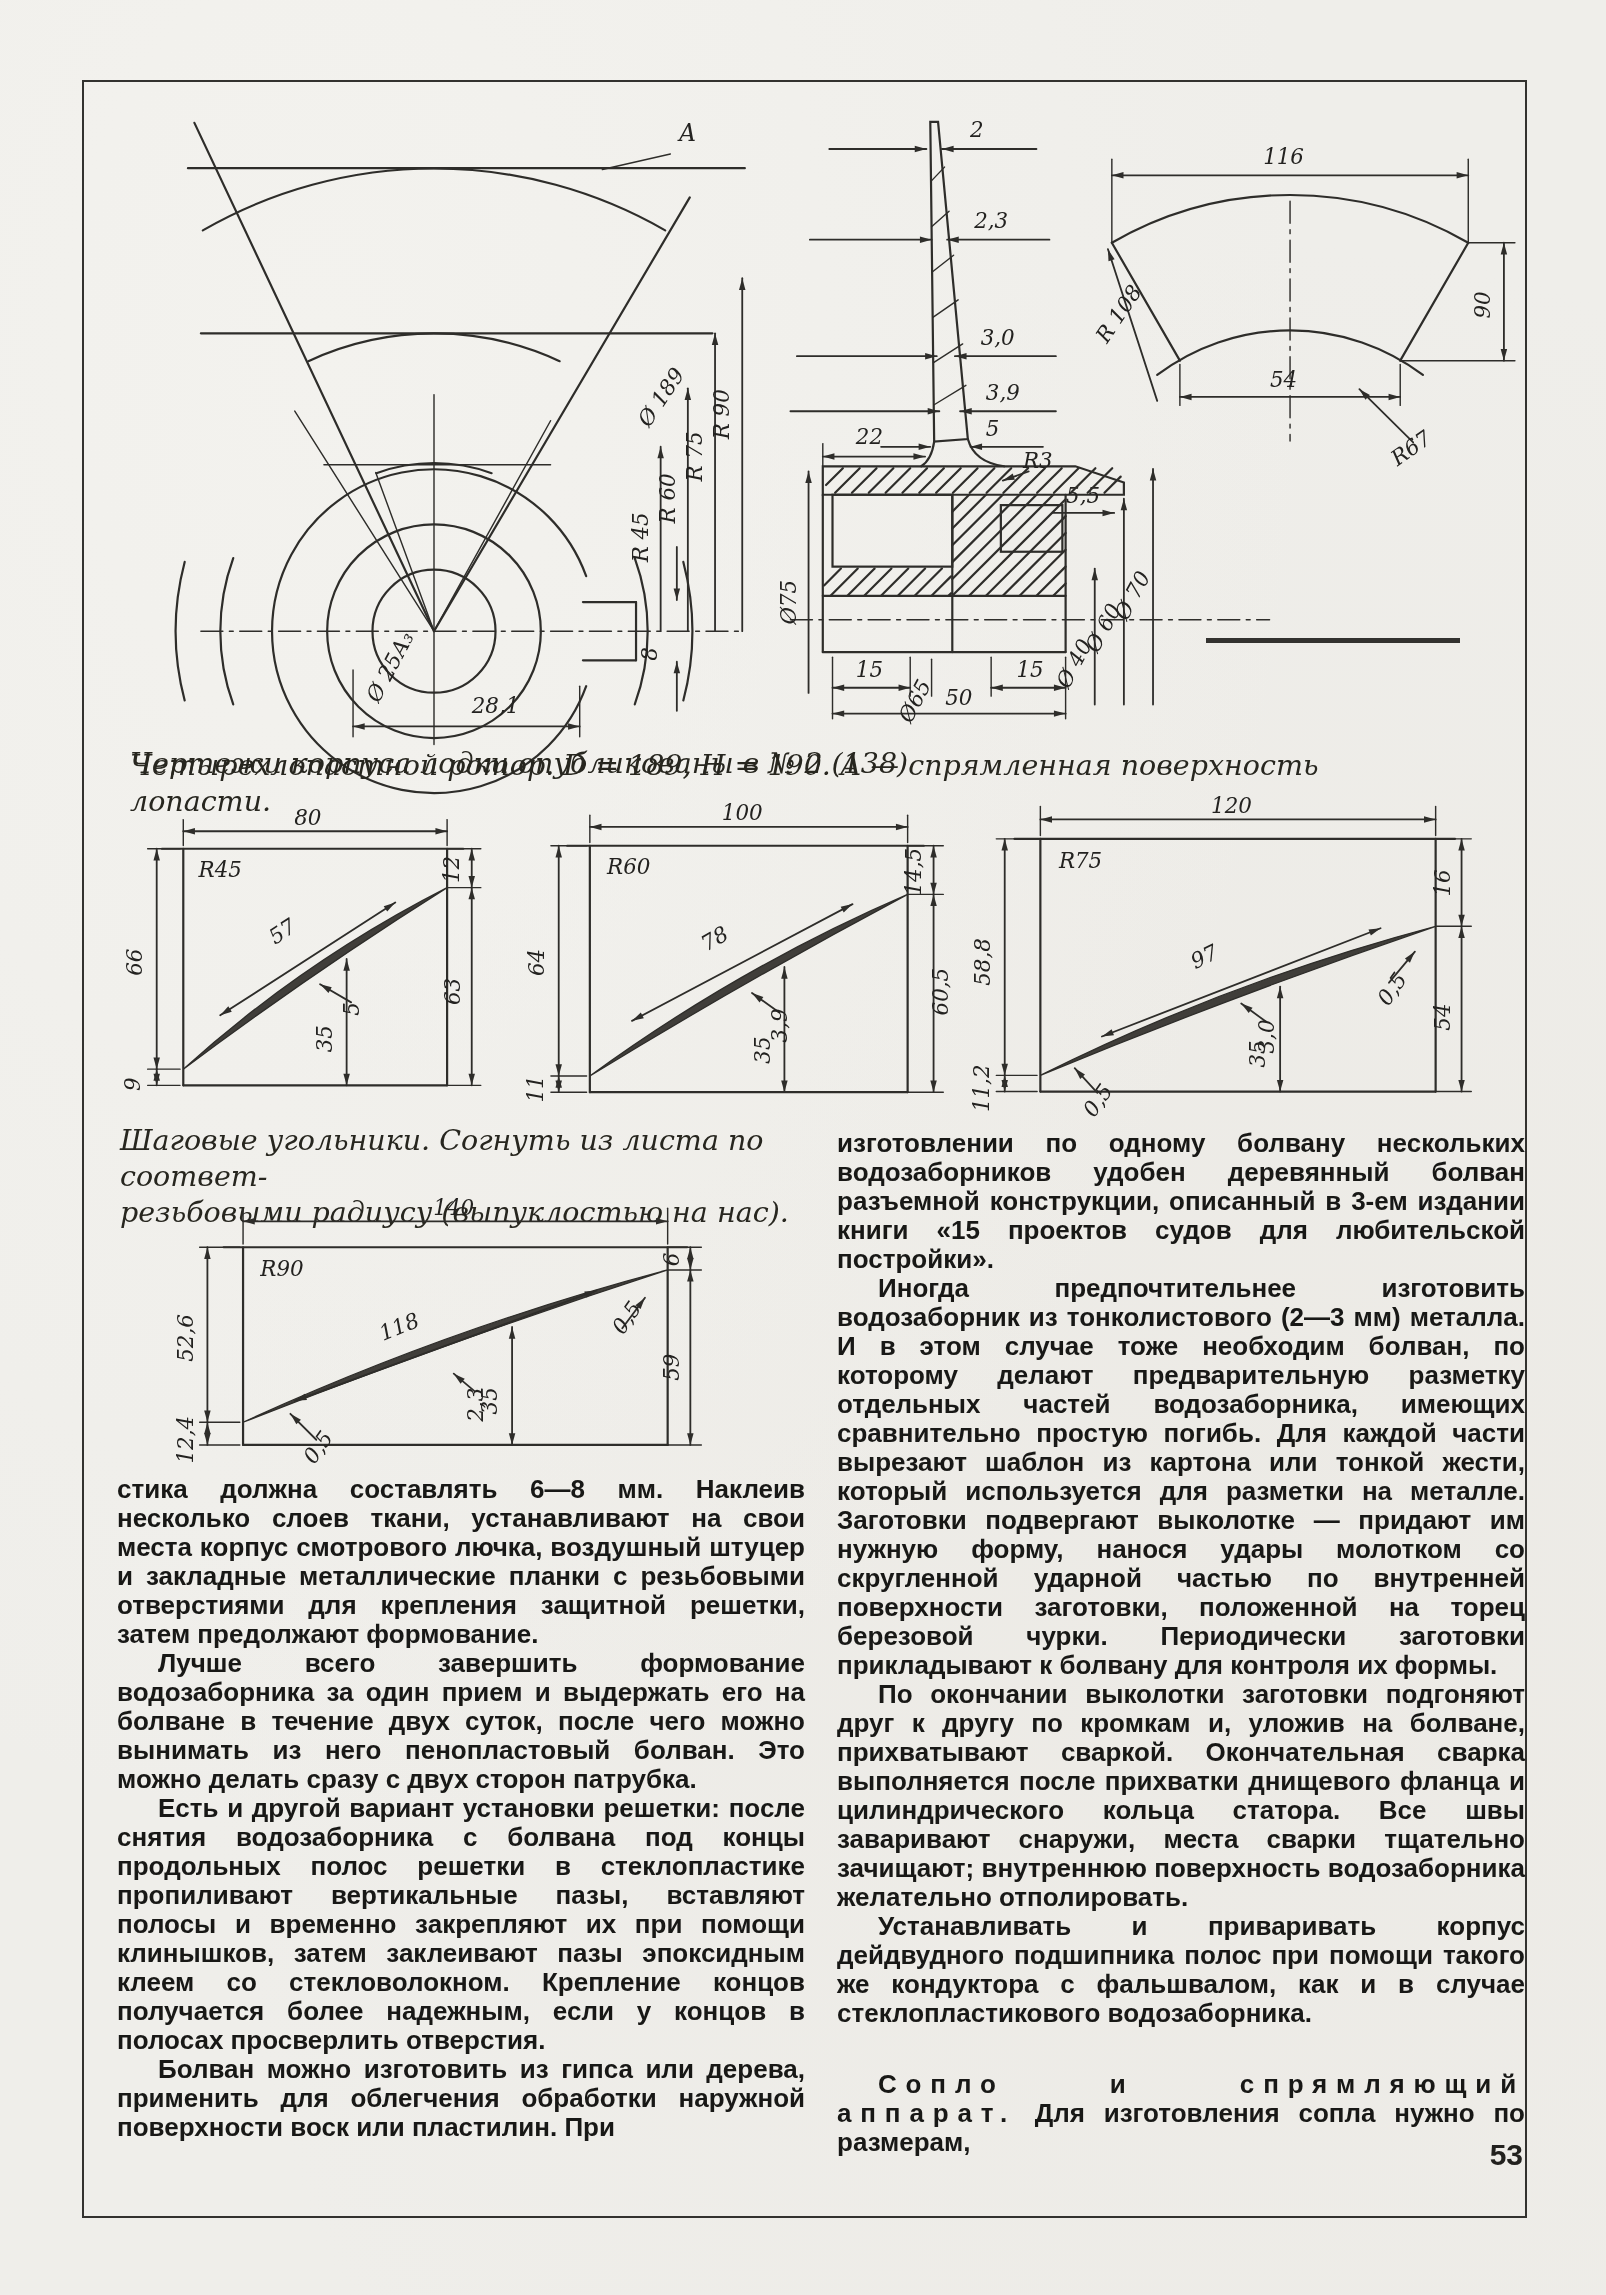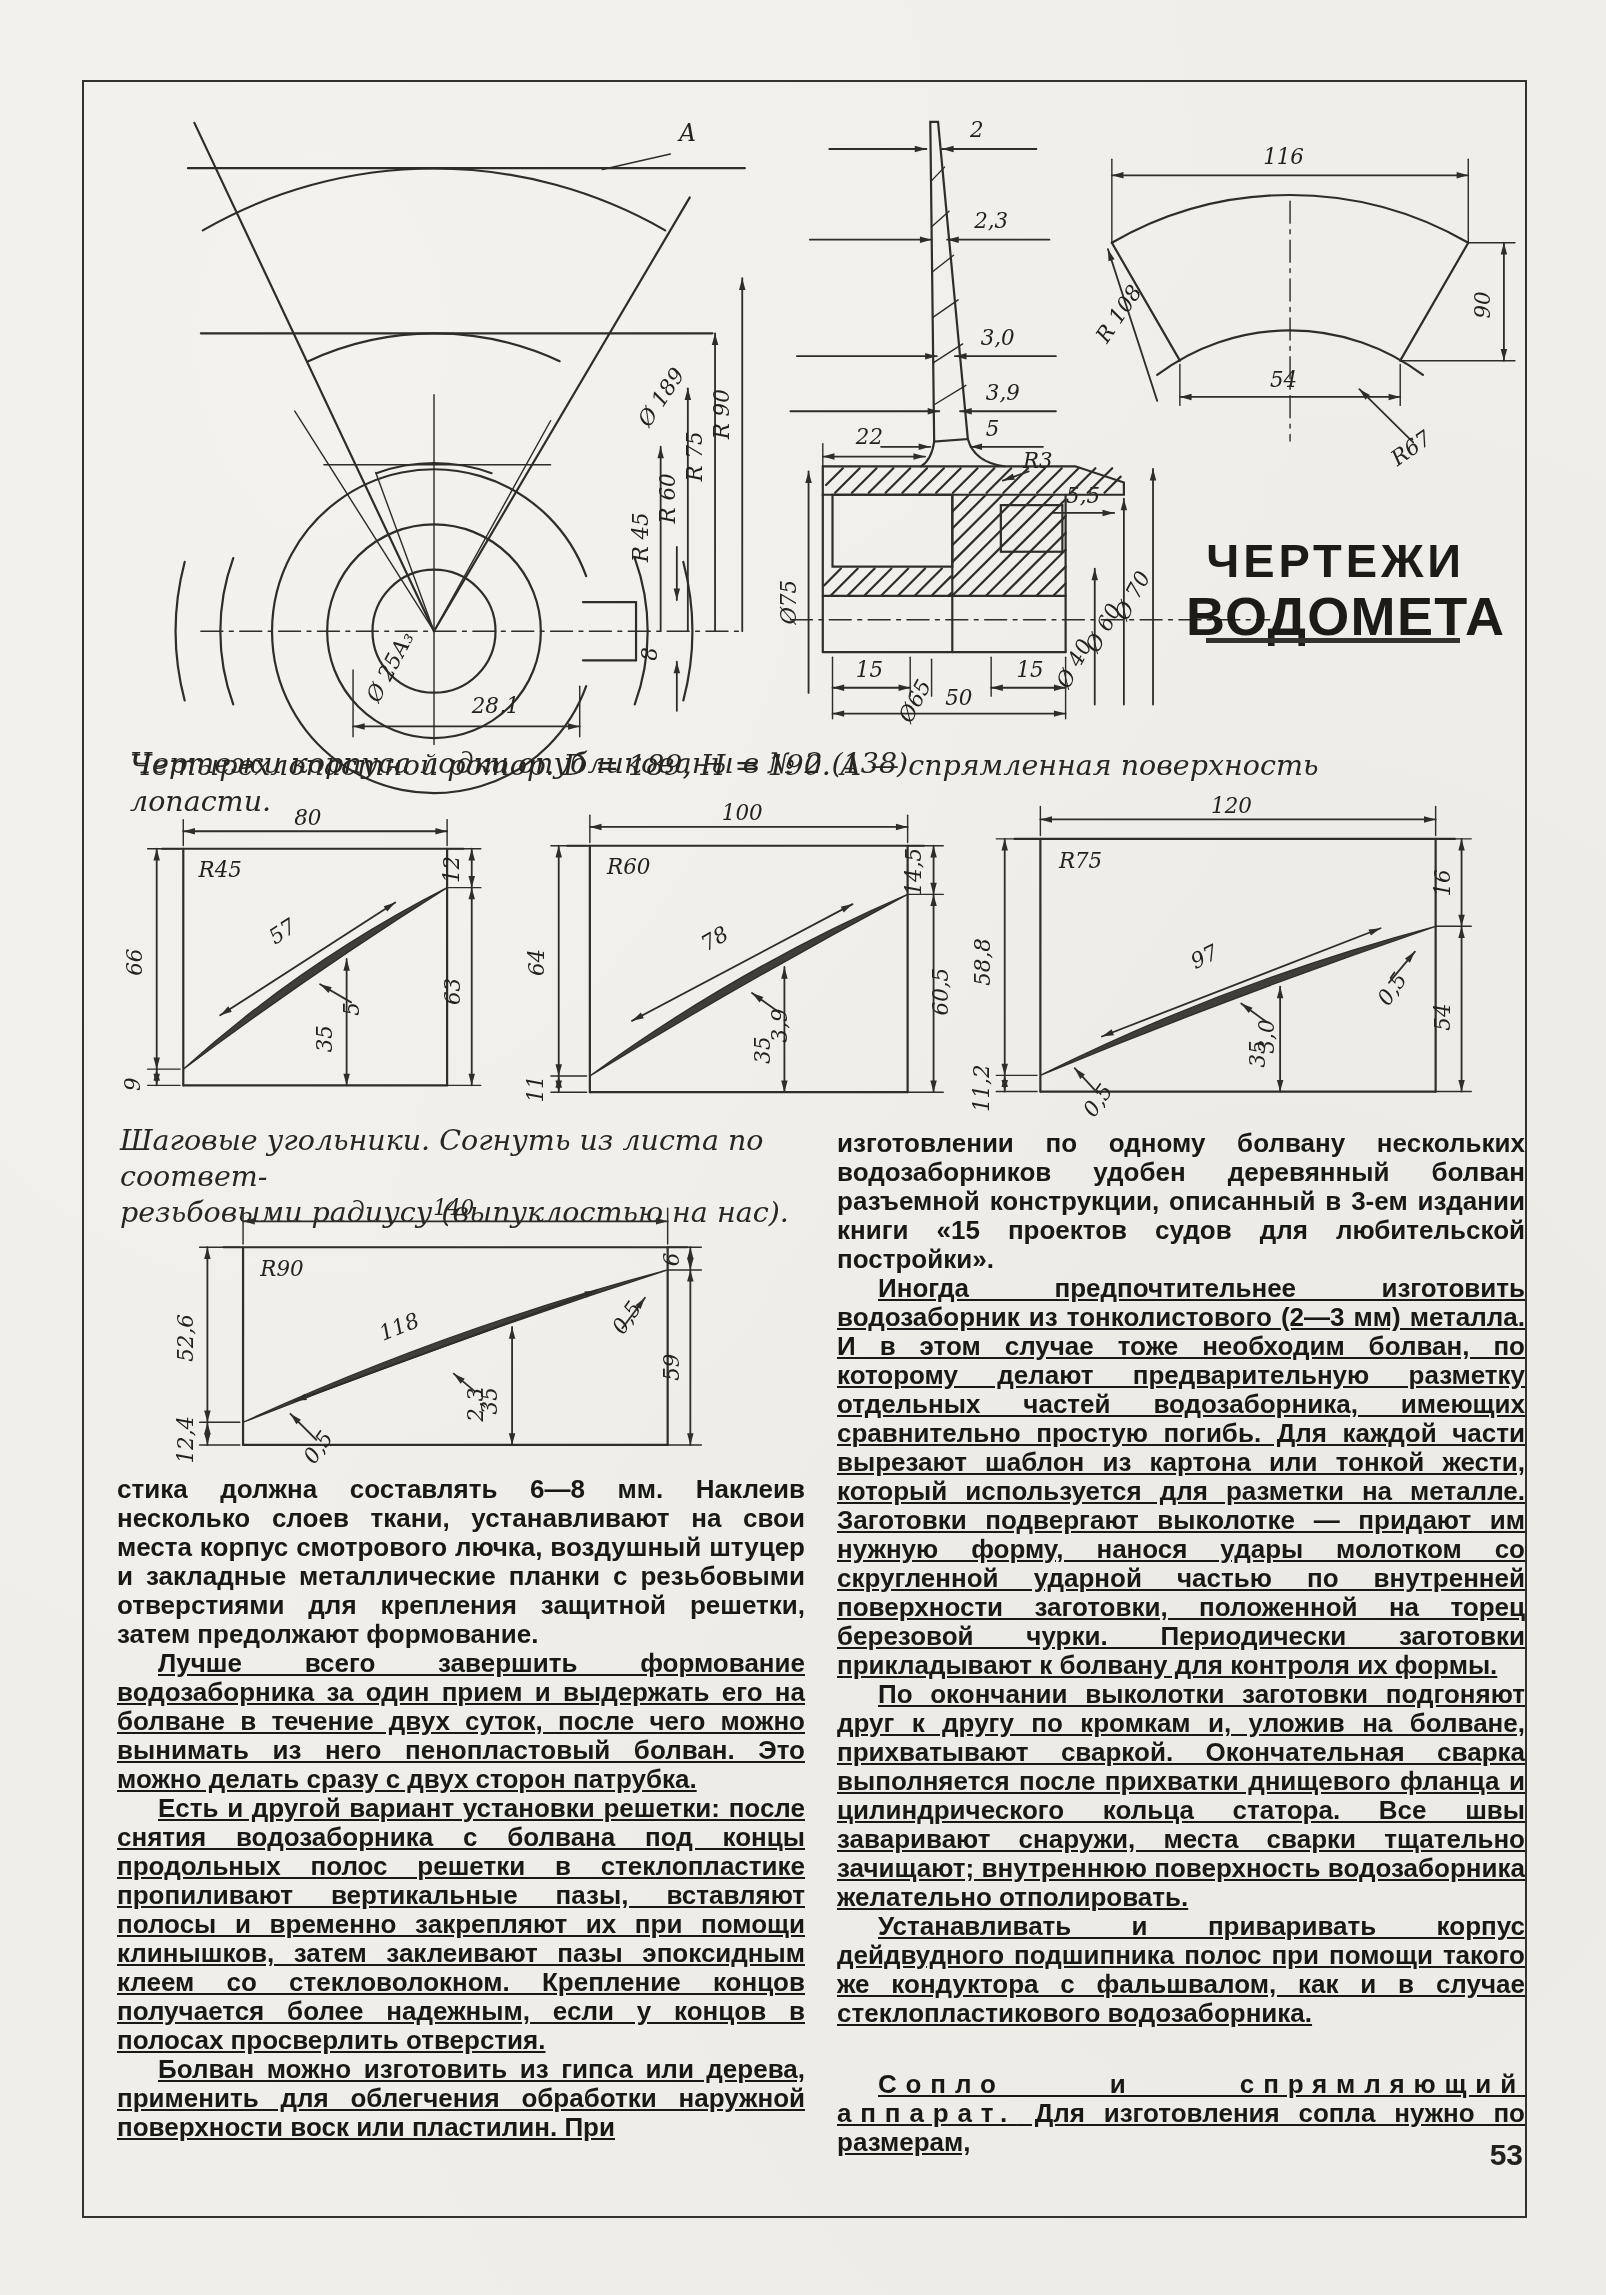--- a/index.html
+++ b/index.html
@@ -12,21 +12,21 @@
   #frame{position:absolute;left:82px;top:80px;width:1441px;height:2134px;
          border:2.6px solid #33322f;}
   .cap{position:absolute;font:italic 28.5px/36px "DejaVu Serif",serif;color:#27261f;}
   .head{position:absolute;left:1186px;top:535px;width:279px;text-align:right;color:#1c1b18;}
   .head .l1{font:800 47px/51px "Liberation Sans",sans-serif;letter-spacing:3.9px;}
   .head .l2{font:800 54px/60px "Liberation Sans",sans-serif;letter-spacing:1.3px;}
   .rule{position:absolute;left:1206px;top:638px;width:254px;height:4.5px;background:#33322f;}
   .col{position:absolute;width:688px;text-align:justify;color:#181816;
        font:700 26px/29px "Liberation Sans",sans-serif;}
   .col p{margin:0;}
-  .col p.ind{text-indent:41px;text-decoration:underline;}
+  .col p.ind{text-indent:41px;}
   .col p.gap{margin-top:42px;}
   .sp{letter-spacing:0.34em;}
   #pageno{position:absolute;left:1419px;top:2138px;width:104px;text-align:right;
           font:700 30px "Liberation Sans",sans-serif;color:#22211e;}
   svg{position:absolute;overflow:visible;}
   svg line,svg path,svg circle,svg rect,svg polygon.ol{stroke:#2e2d2a;stroke-width:3.4;fill:none;stroke-linecap:round;}
   svg .thin{stroke-width:2.2;}
   svg .dim{stroke-width:2.8;}
   svg .cl{stroke-dasharray:34 10 6 10;stroke-width:2.2;}
   svg .sliver{fill:#403e3a;stroke:#2e2d2a;stroke-width:2;}
@@ -249,24 +249,20 @@
   <polygon points="630,110 612,115 612,105" fill="#2e2d2a" stroke="none"></polygon>
       <polygon points="80,110 98,105 98,115" fill="#2e2d2a" stroke="none"></polygon>
       <polygon points="685,396 680,378 690,378" fill="#2e2d2a" stroke="none"></polygon>
       <polygon points="685,214 690,232 680,232" fill="#2e2d2a" stroke="none"></polygon>
       <polygon points="525,452 507,457 507,447" fill="#2e2d2a" stroke="none"></polygon>
       <polygon points="185,452 203,447 203,457" fill="#2e2d2a" stroke="none"></polygon>
       <polygon points="462,440 478.318867709686,449.093654747887 471.2907839271532,456.2074468692312" fill="#2e2d2a" stroke="none"></polygon>
       <polygon points="74,224 84.31570956073755,239.57517692543195 74.80477166785896,242.664199488931" fill="#2e2d2a" stroke="none"></polygon>
     </svg>
 
-  <div class="head">
-    <div class="l1">ЧЕРТЕЖИ</div>
-    <div class="l2">ВОДОМЕТА</div>
-  </div>
   <div class="rule"></div>
 
   <div class="cap" style="left:130px;top:748px;width:1231px">Четырехлопастной ротор. D = 189, Н = 190. А — спрямленная поверхность лопасти.</div>
 
   <svg style="left:123px;top:800px" width="363" height="292" viewBox="0 0 560 450">
     <line x1="60" y1="75" x2="525" y2="75"></line>
     <line x1="93" y1="75" x2="93" y2="440"></line>
     <line x1="93" y1="440" x2="500" y2="440"></line>
     <line x1="500" y1="75" x2="500" y2="440"></line>
     <path class="sliver" d="M93,415 Q278,248 500,135 Q292,266 93,415 Z"></path>

